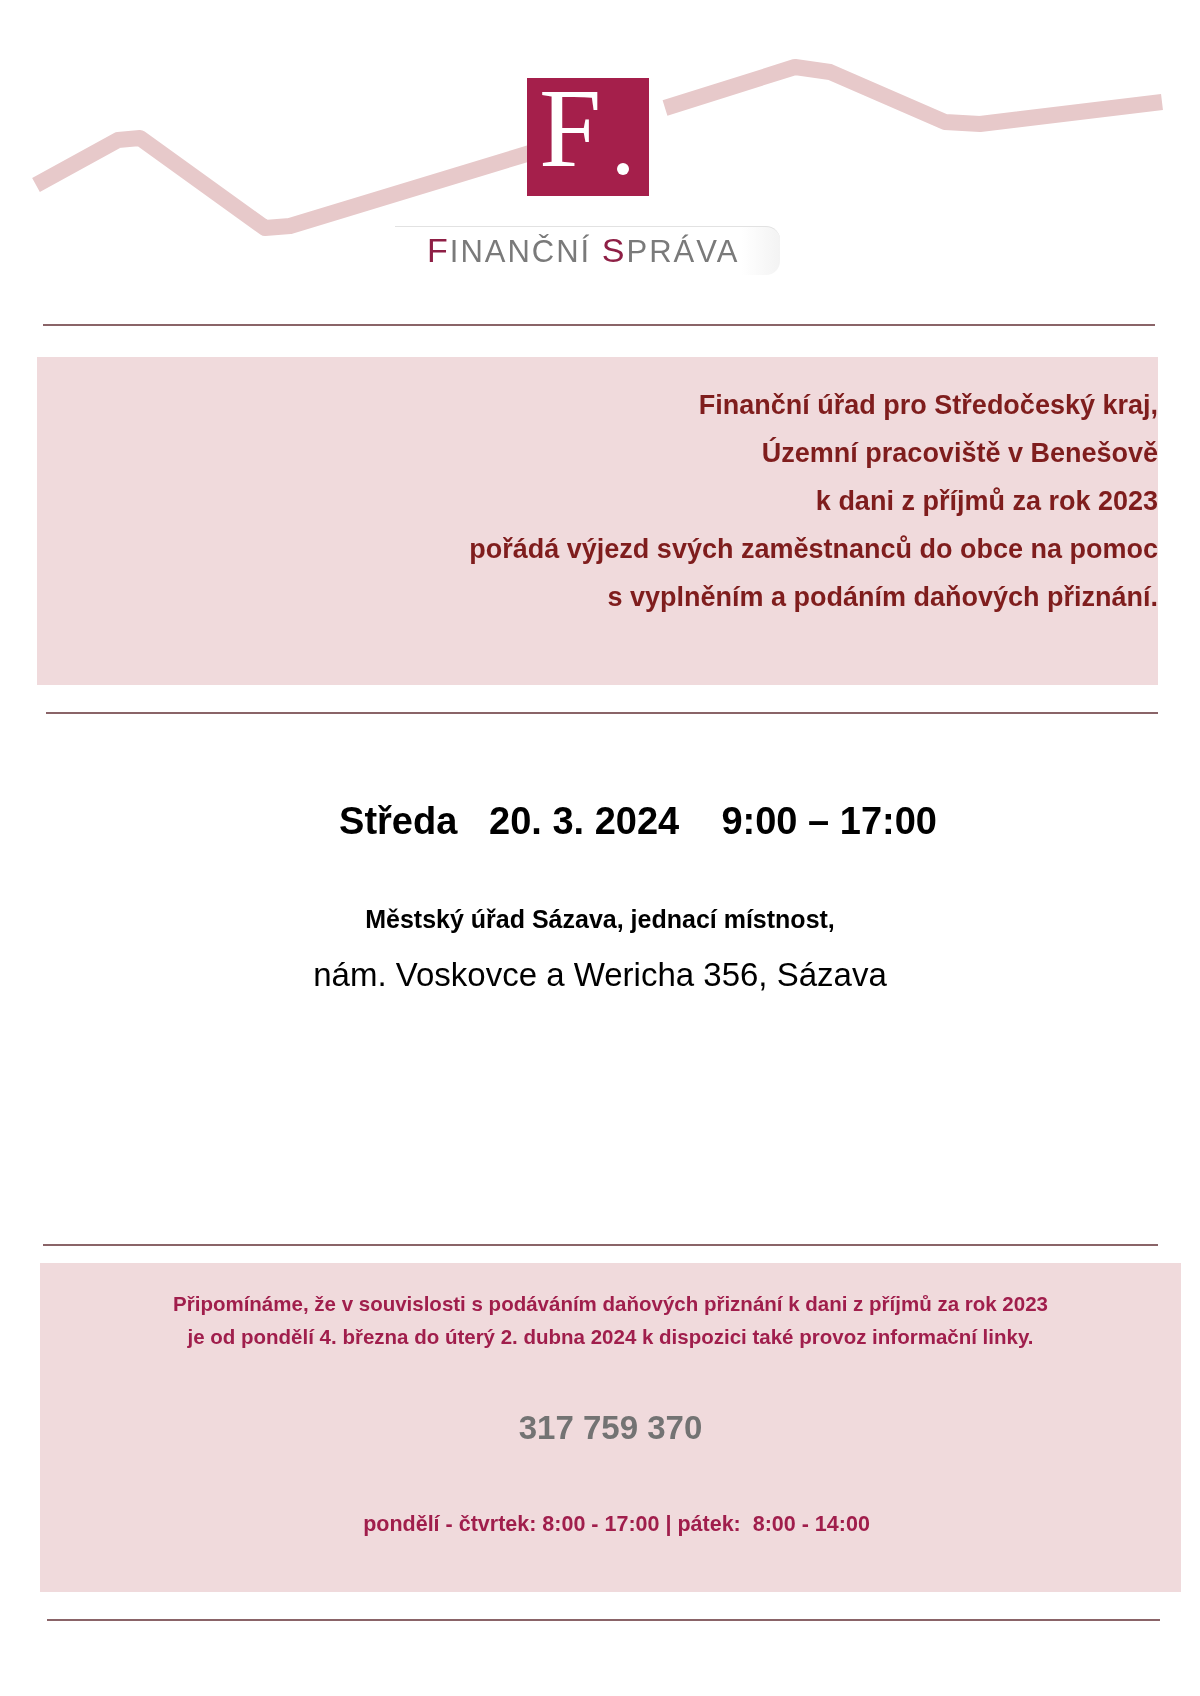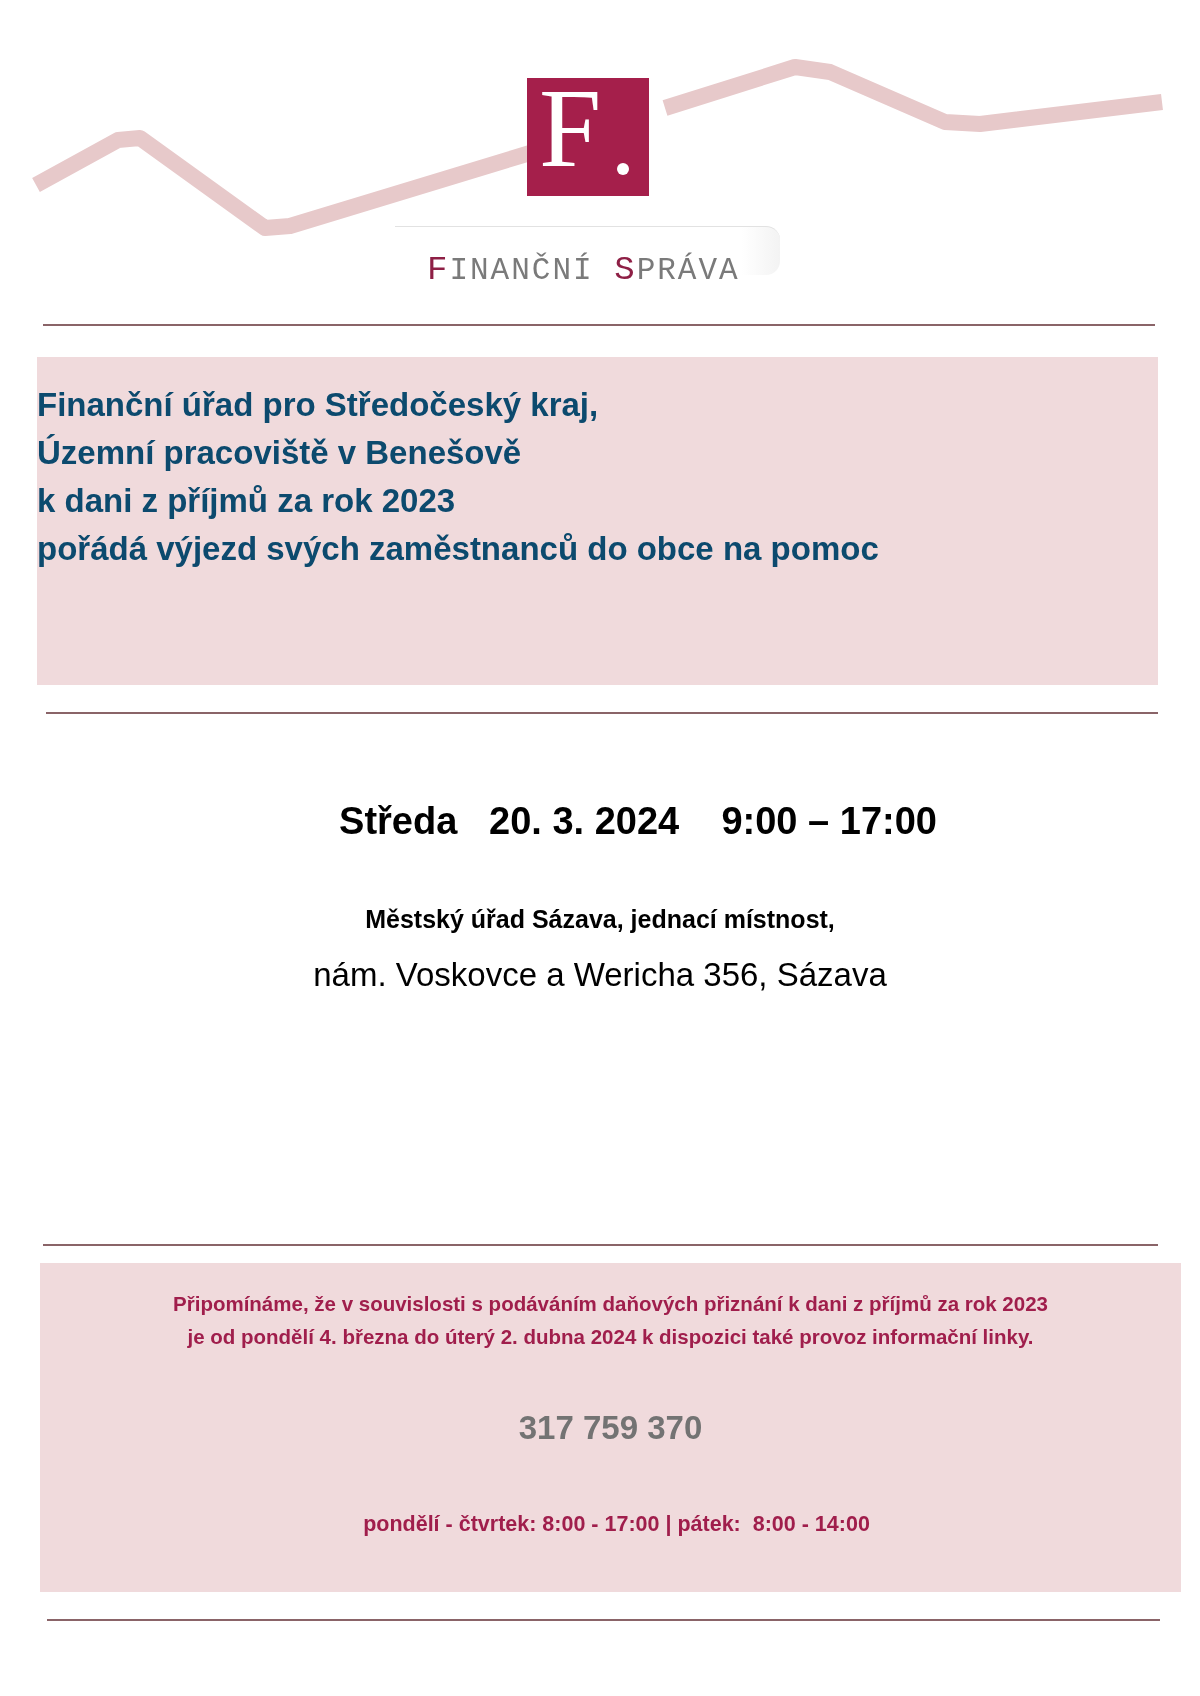--- a/index.html
+++ b/index.html
@@ -10,34 +10,34 @@
   .wave { position: absolute; left: 0; top: 0; width: 1200px; height: 300px; }
   .logo-box { position: absolute; left: 527px; top: 78px; width: 122px; height: 118px;
               background: #a51f4b; }
   .logo-f { position: absolute; left: 12px; top: -6px; font-family: "Liberation Serif", "DejaVu Serif", serif;
             font-size: 112px; color: #ffffff; line-height: 1; }
   .logo-dot { position: absolute; left: 90px; top: 85px; width: 12px; height: 12px;
               border-radius: 50%; background: #ffffff; }
   .logo-word-wrap { position: absolute; left: 395px; top: 226px; width: 385px; height: 48px;
                     border-radius: 0 14px 14px 0; border-top: 1px solid #e2e2e2;
                     background: linear-gradient(90deg, rgba(255,255,255,0) 0%, #ffffff 20%, #ffffff 90%, #f3f3f3 100%); }
-  .logo-word { position: absolute; left: 32px; top: 4px; font-family: Liberation Mono, monospace;
-               font-size: 31px; letter-spacing: 2px; color: #7a7a7a; white-space: nowrap; margin-top: 20px; }
+  .logo-word { position: absolute; left: 32px; top: 4px; font-family: Liberation Sans, sans-serif;
+               font-size: 31px; letter-spacing: 2px; color: #7a7a7a; white-space: nowrap; }
   .logo-word .red { color: #8e1f45; font-size: 34px; }
 
   
   .rule { position: absolute; height: 2px; background: #8a6468; }
 
   
   .pink-box { position: absolute; background: #f0dadc; }
   .box1 { left: 37px; top: 357px; width: 1121px; height: 328px; }
   .box2 { left: 40px; top: 1263px; width: 1122px; height: 329px; padding-left: 19px; }
 
-  .box1-lines { position: absolute; left: 0; right: 0; top: 24px; text-align: left;
-                color: #0c4a6e; font-weight: bold; font-size: 33px; line-height: 48px; }
+  .box1-lines { position: absolute; left: 0; right: 0; top: 24px; text-align: right;
+                color: #7f1d1d; font-weight: bold; font-size: 27px; line-height: 48px; }
   .box1-lines div { white-space: nowrap; }
 
   .event { position: absolute; left: 0; width: 1200px; text-align: center; color: #000; }
   .date-line { top: 800px; font-size: 38px; font-weight: bold; white-space: pre; padding-left: 38px; }
   .venue { top: 905px; font-size: 25px; font-weight: bold; }
   .address { top: 956px; font-size: 33px; font-weight: normal; }
 
   .reminder { position: absolute; left: 0; right: 0; top: 24px; text-align: center;
               color: #a01e4c; font-weight: bold; font-size: 20.5px; line-height: 33px; }
   .reminder div { white-space: nowrap; }
@@ -66,20 +66,21 @@
 </div>
 
 <div class="rule" style="left:43px; top:324px; width:1112px;"></div>
 
 <div class="pink-box box1">
   <div class="box1-lines">
     <div>Finanční úřad pro Středočeský kraj,</div>
     <div>Územní pracoviště v Benešově</div>
     <div>k dani z příjmů za rok 2023</div>
     <div>pořádá výjezd svých zaměstnanců do obce na pomoc</div>
+    <div>s vyplněním a podáním daňových přiznání.</div>
   </div>
 </div>
 
 <div class="rule" style="left:46px; top:712px; width:1112px;"></div>
 
 <div class="event date-line"><span>Středa</span>   <span>20. 3. 2024</span>    <span>9:00 – 17:00</span></div>
 <div class="event venue">Městský úřad Sázava, jednací místnost,</div>
 <div class="event address">nám. Voskovce a Wericha 356, Sázava</div>
 
 <div class="rule" style="left:43px; top:1244px; width:1115px;"></div>

